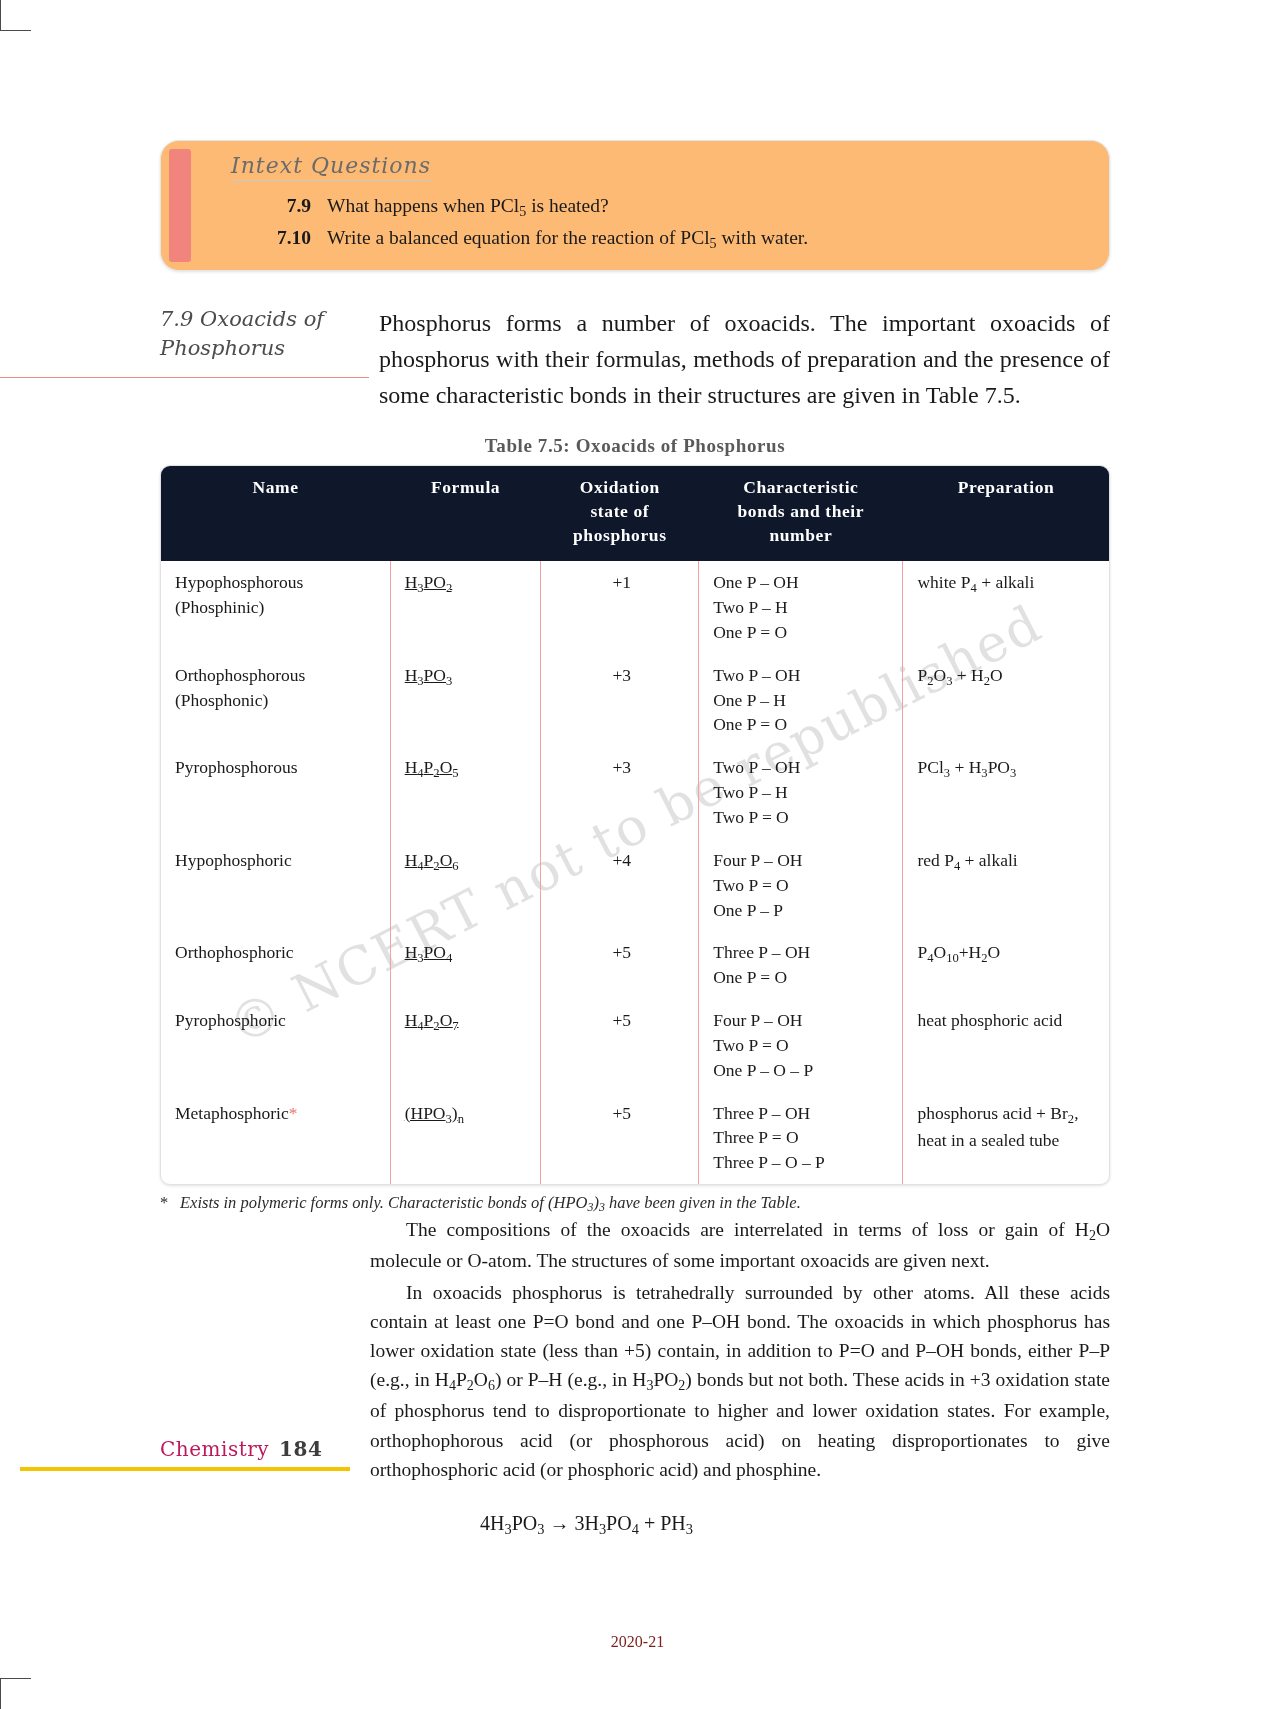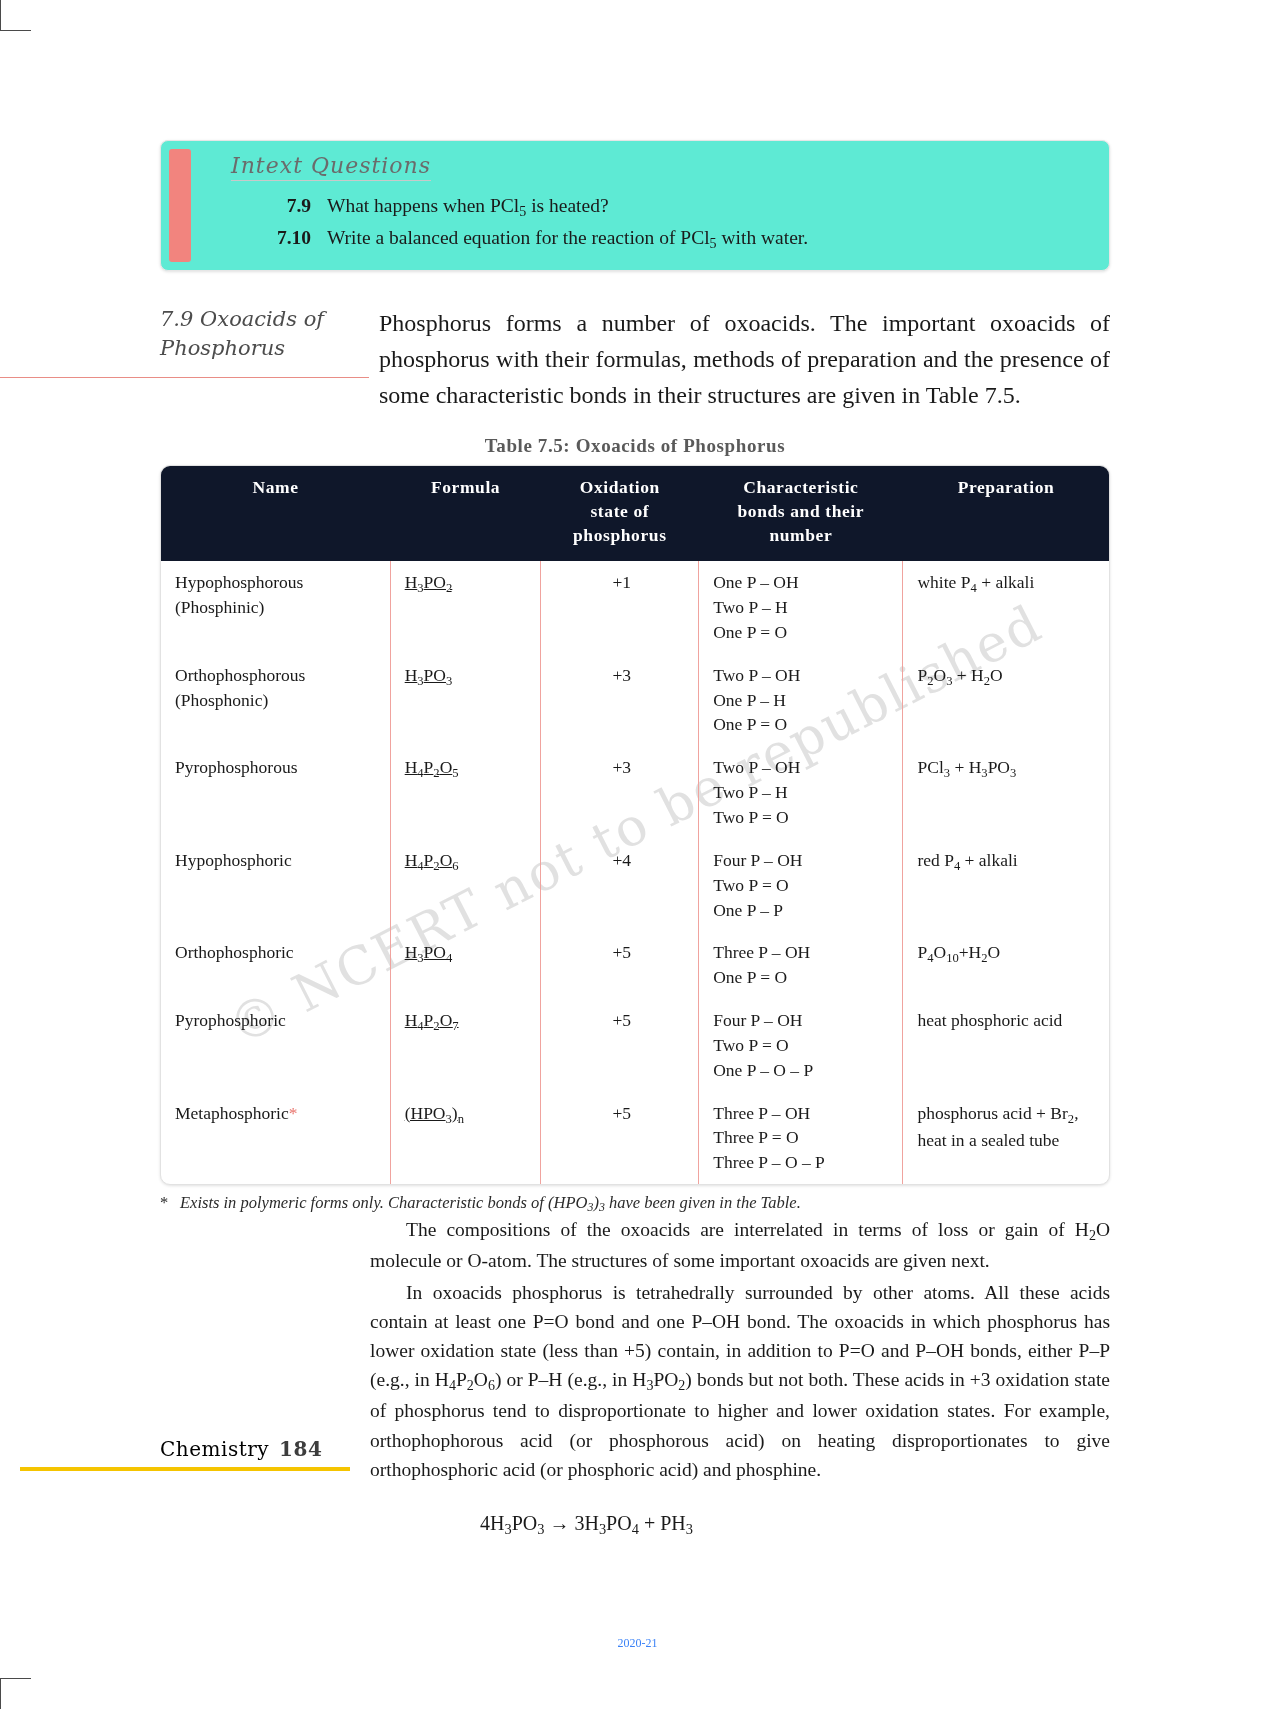--- a/index.html
+++ b/index.html
@@ -33,24 +33,24 @@
     position: absolute;
     left: 160px;
     top: 140px;
     width: 950px;
   }
 
   
   .intext-box {
     position: relative;
     border: 1px solid #e6e6e6;
-    border-radius: 8px;
+    border-radius: 19px;
     box-shadow: 0 1px 3px rgba(0,0,0,0.12);
     padding: 12px 18px 16px 70px;
-    background: #5eead4;
+    background: #fdba74;
     min-height: 96px;
   }
   .intext-bar {
     position: absolute;
     left: 8px;
     top: 8px;
     bottom: 8px;
     width: 22px;
     background: #f2847e;
     border-radius: 3px;
@@ -218,35 +218,35 @@
   .footer-rule {
     position: absolute;
     left: -140px;
     width: 330px;
     top: 30px;
     border-top: 4px solid #f5c400;
   }
   .footer-text {
     font-family: "DejaVu Serif", serif;
     font-size: 20px;
-    color: #000000;
+    color: #be185d;
     letter-spacing: 0.5px;
   }
   .footer-page {
     font-weight: bold;
     color: #3d3d3d;
     margin-left: 10px;
   }
   .year {
     position: absolute;
     bottom: 58px;
     left: 0; right: 0;
     text-align: center;
-    font-size: 12px;
-    color: #3b82f6;
+    font-size: 16px;
+    color: #7f1d1d;
     font-family: "Liberation Serif", serif;
   }
 </style>
 </head>
 <body>
 
 <div class="page">
 
   <div class="crop tl"></div>
   <div class="crop bl"></div>

